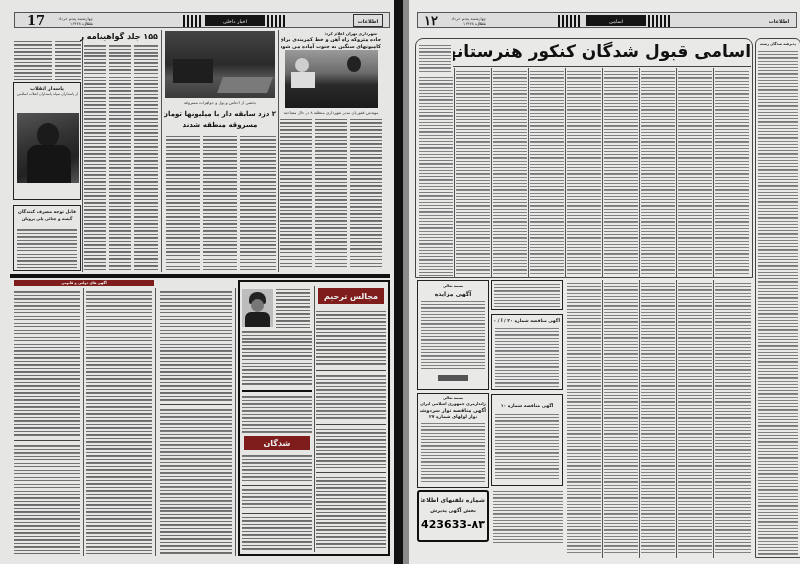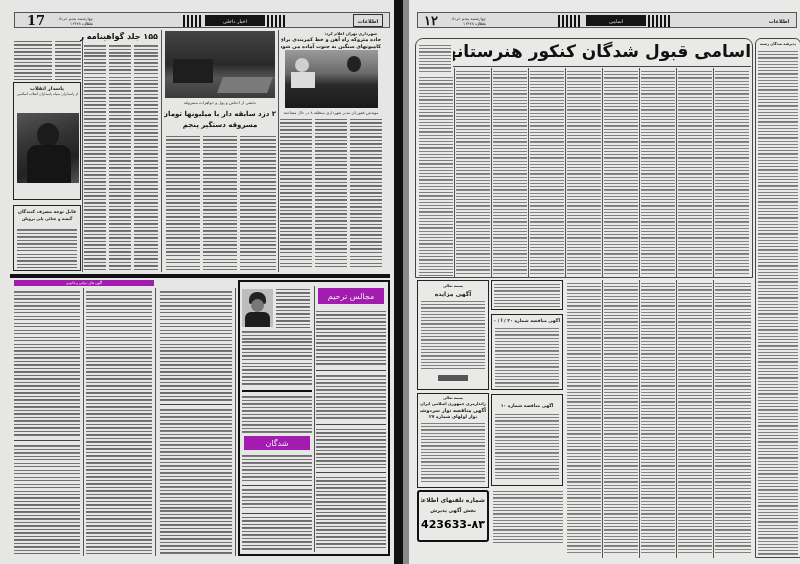--- a/index.html
+++ b/index.html
@@ -17,21 +17,21 @@
 .logo{position:absolute;top:1px;width:30px;height:13px;border:1px solid #333;font-size:5px;font-weight:bold;color:#222;display:flex;align-items:center;justify-content:center;direction:rtl}
 .txt{position:absolute;background:repeating-linear-gradient(to bottom,#e6e6e4 0px,#e6e6e4 1px,#6a6a6a 1px,#7a7a7a 2.5px,#e6e6e4 2.5px,#e6e6e4 3.5px)}
 .txtl{background:repeating-linear-gradient(to bottom,#e9e9e7 0px,#e9e9e7 1px,#777 1px,#888 2.2px,#e9e9e7 2.2px,#e9e9e7 3.2px)}
 .vrule{position:absolute;width:1px;background:#555}
 .hrule{position:absolute;height:1px;background:#444}
 .box{position:absolute;border:1px solid #222}
 .thick{border:2px solid #111}
 .photo{position:absolute;background:#333}
 .hl{position:absolute;font-family:"DejaVu Sans",sans-serif;font-weight:bold;color:#111;direction:rtl;text-align:center;white-space:nowrap;overflow:hidden}
 .cap{position:absolute;font-size:4px;color:#333;direction:rtl;text-align:center;white-space:nowrap;overflow:hidden}
-.blackbar{position:absolute;background:#a21caf;color:#eee;font-weight:normal;direction:rtl;display:flex;align-items:center;justify-content:center}
+.blackbar{position:absolute;background:#7f1d1d;color:#eee;font-weight:bold;direction:rtl;display:flex;align-items:center;justify-content:center}
 .small{position:absolute;font-size:4.5px;color:#222;direction:rtl;text-align:center;white-space:nowrap;overflow:hidden;font-weight:bold}
 </style>
 </head>
 <body>
 
 <div class="page left">
 
   <div class="hdr" style="left:14px;width:376px">
     <span class="pgnum" style="left:12px;top:0px">17</span>
     <span class="hdrdate" style="left:38px;top:3px;width:40px">چهارشنبه پنجم خرداد ۱۳۶۰</span>
@@ -77,21 +77,21 @@
     <div class="small" style="left:2px;top:10px;width:62px;font-size:4px">گیسه و چتائی پلی پروپلن</div>
     <div class="txt" style="left:3px;top:22px;width:60px;height:40px"></div>
   </div>
 
   <div class="photo" style="left:165px;top:31px;width:110px;height:67px;background:linear-gradient(180deg,#444 0%,#2a2a2a 50%,#555 70%,#3a3a3a 100%)">
     <div style="position:absolute;left:55px;top:46px;width:50px;height:16px;background:#7a7a7a;transform:skewX(-20deg)"></div>
     <div style="position:absolute;left:8px;top:28px;width:40px;height:24px;background:#1e1e1e"></div>
   </div>
   <div class="cap" style="left:165px;top:100px;width:110px">بخشی از اجناس و پول و جواهرات مسروقه</div>
   <div class="hl" style="left:164px;top:110px;width:112px;font-size:7px">۲ دزد سابقه دار با میلیونها تومان اجناس</div>
-  <div class="hl" style="left:164px;top:121px;width:112px;font-size:7px">مسروقه دستگیر پنجم</div>
+  <div class="hl" style="left:164px;top:121px;width:112px;font-size:7px">مسروقه منطقه شدند</div>
   <div class="txt" style="left:166px;top:135px;width:34px;height:135px"></div>
   <div class="txt" style="left:203px;top:135px;width:34px;height:135px"></div>
   <div class="txt" style="left:240px;top:135px;width:36px;height:135px"></div>
 
   <div class="small" style="left:285px;top:31px;width:92px;font-size:4px;text-align:right">شهرداری تهران اعلام کرد:</div>
   <div class="hl" style="left:281px;top:36px;width:100px;font-size:5px">جاده متروکه راه آهن و خط کمربندی برای عبور</div>
   <div class="hl" style="left:281px;top:43px;width:100px;font-size:5px">کامیونهای سنگین به جنوب آماده می شود</div>
   <div class="photo" style="left:285px;top:50px;width:93px;height:58px;background:linear-gradient(180deg,#9a9a9a 0%,#6a6a6a 40%,#2a2a2a 60%,#1a1a1a 100%)">
     <div style="position:absolute;left:10px;top:8px;width:14px;height:14px;border-radius:50%;background:#cfcfcf"></div>
     <div style="position:absolute;left:6px;top:22px;width:24px;height:16px;background:#dcdcdc"></div>

